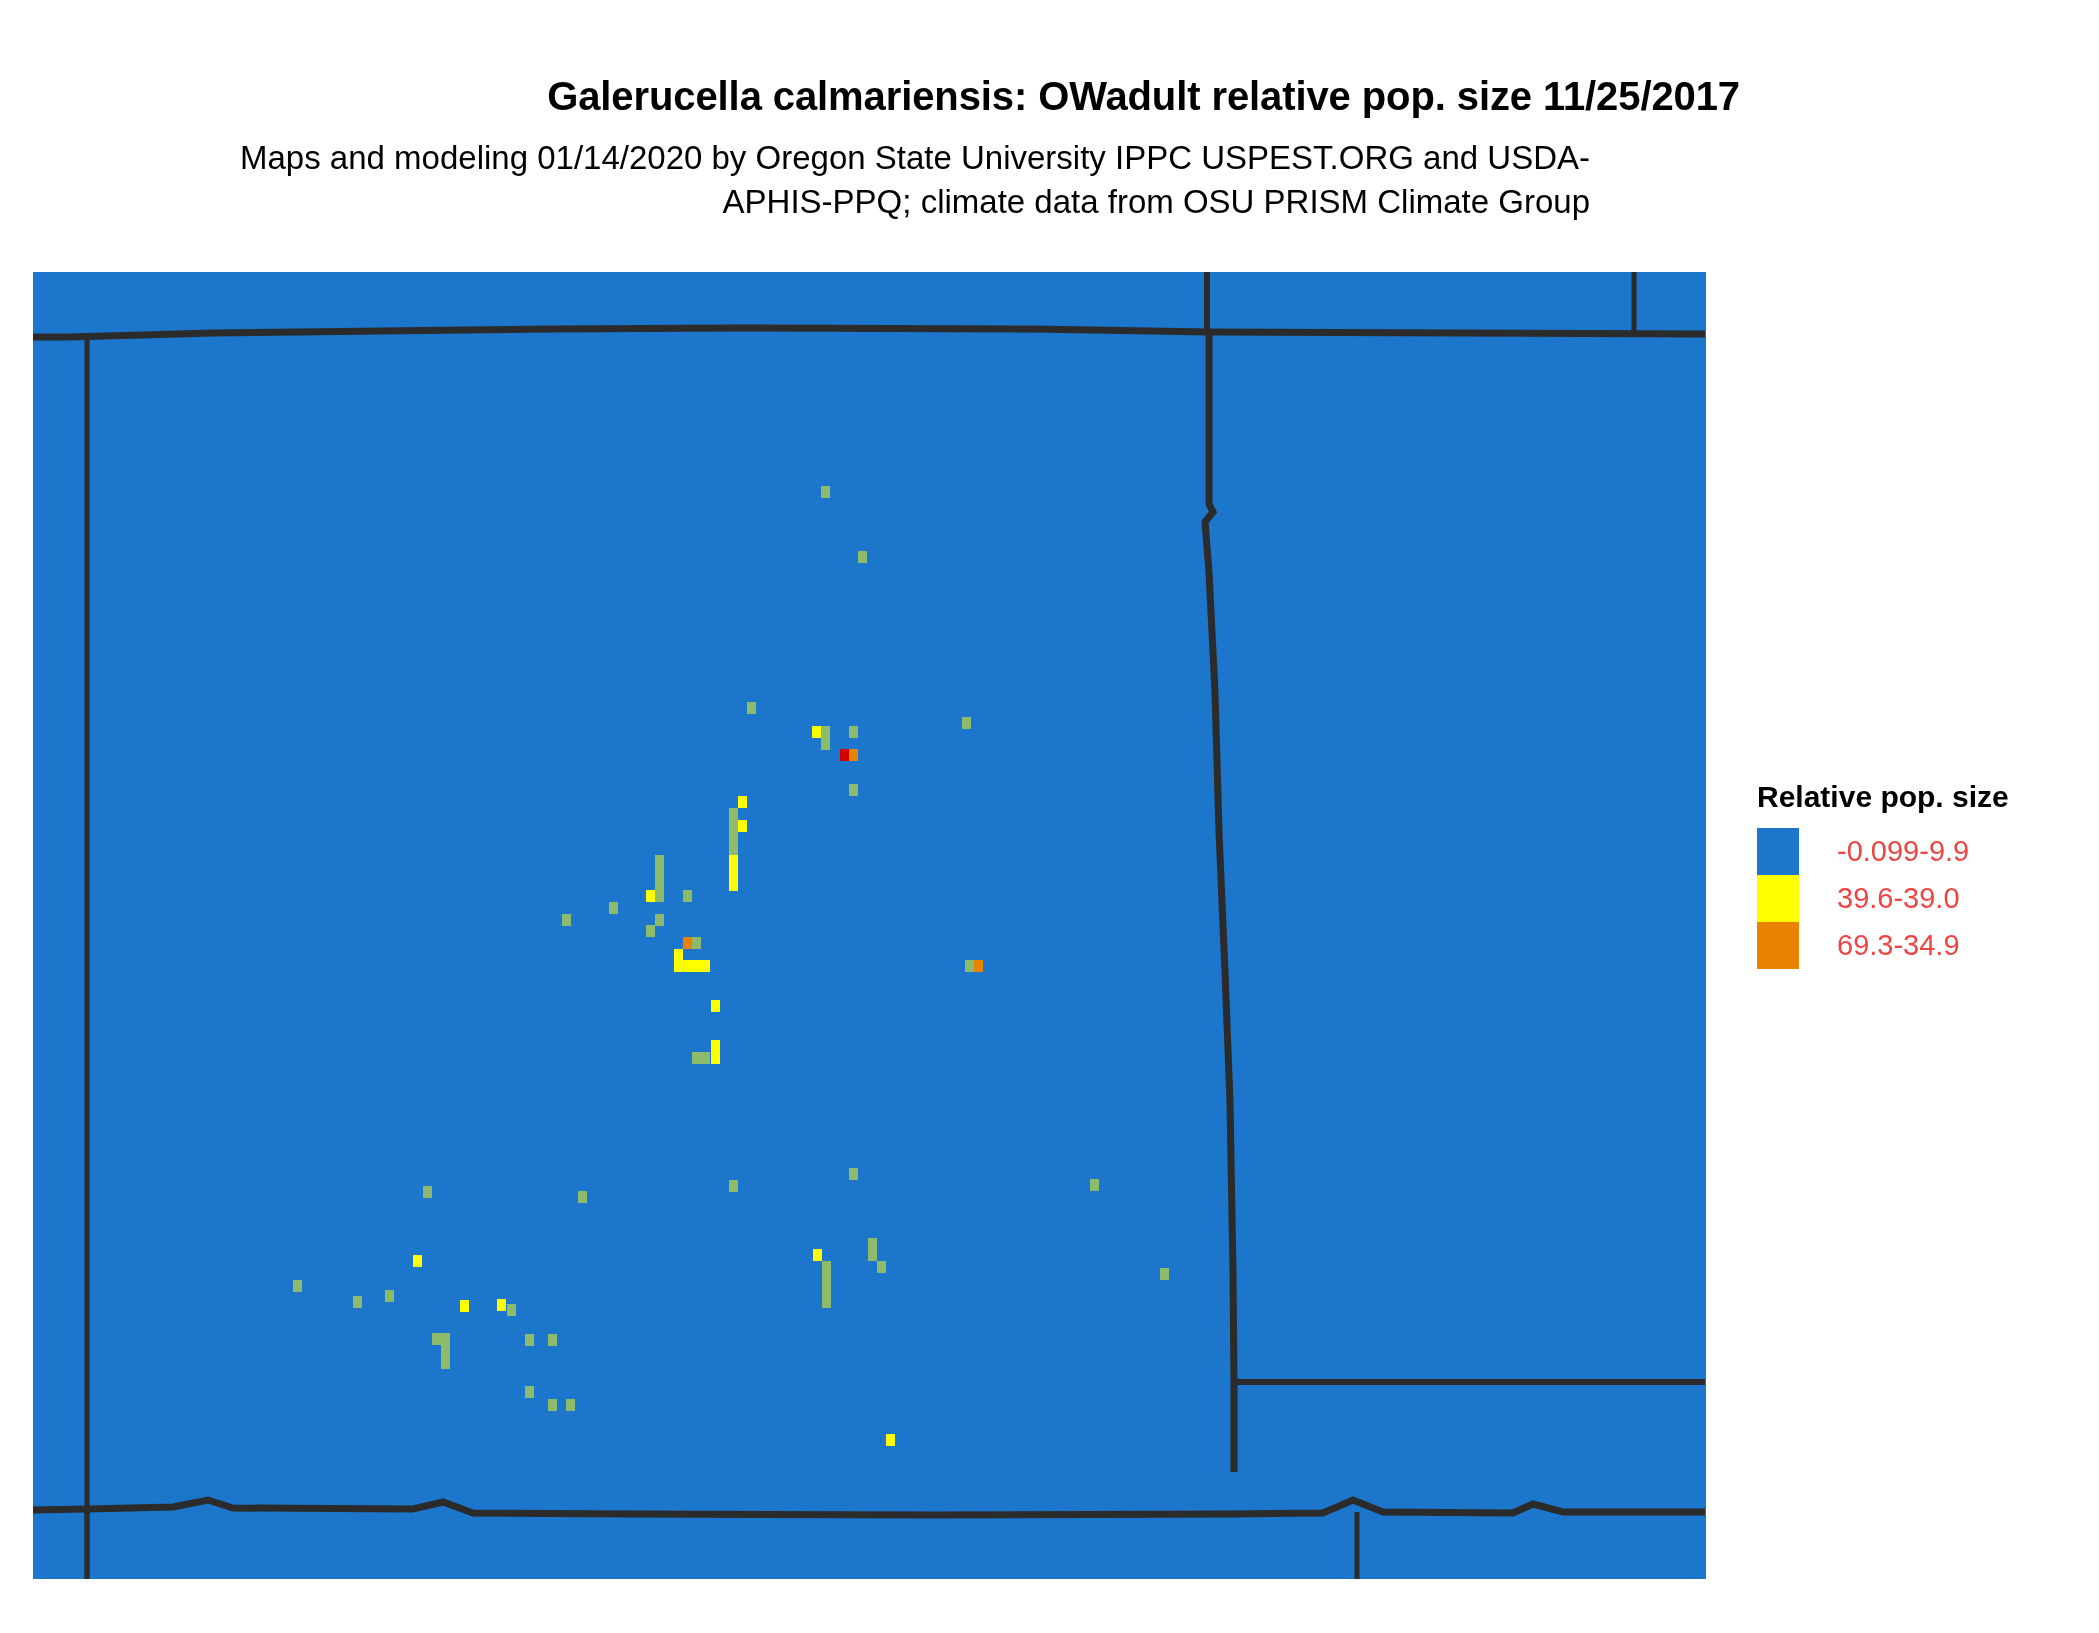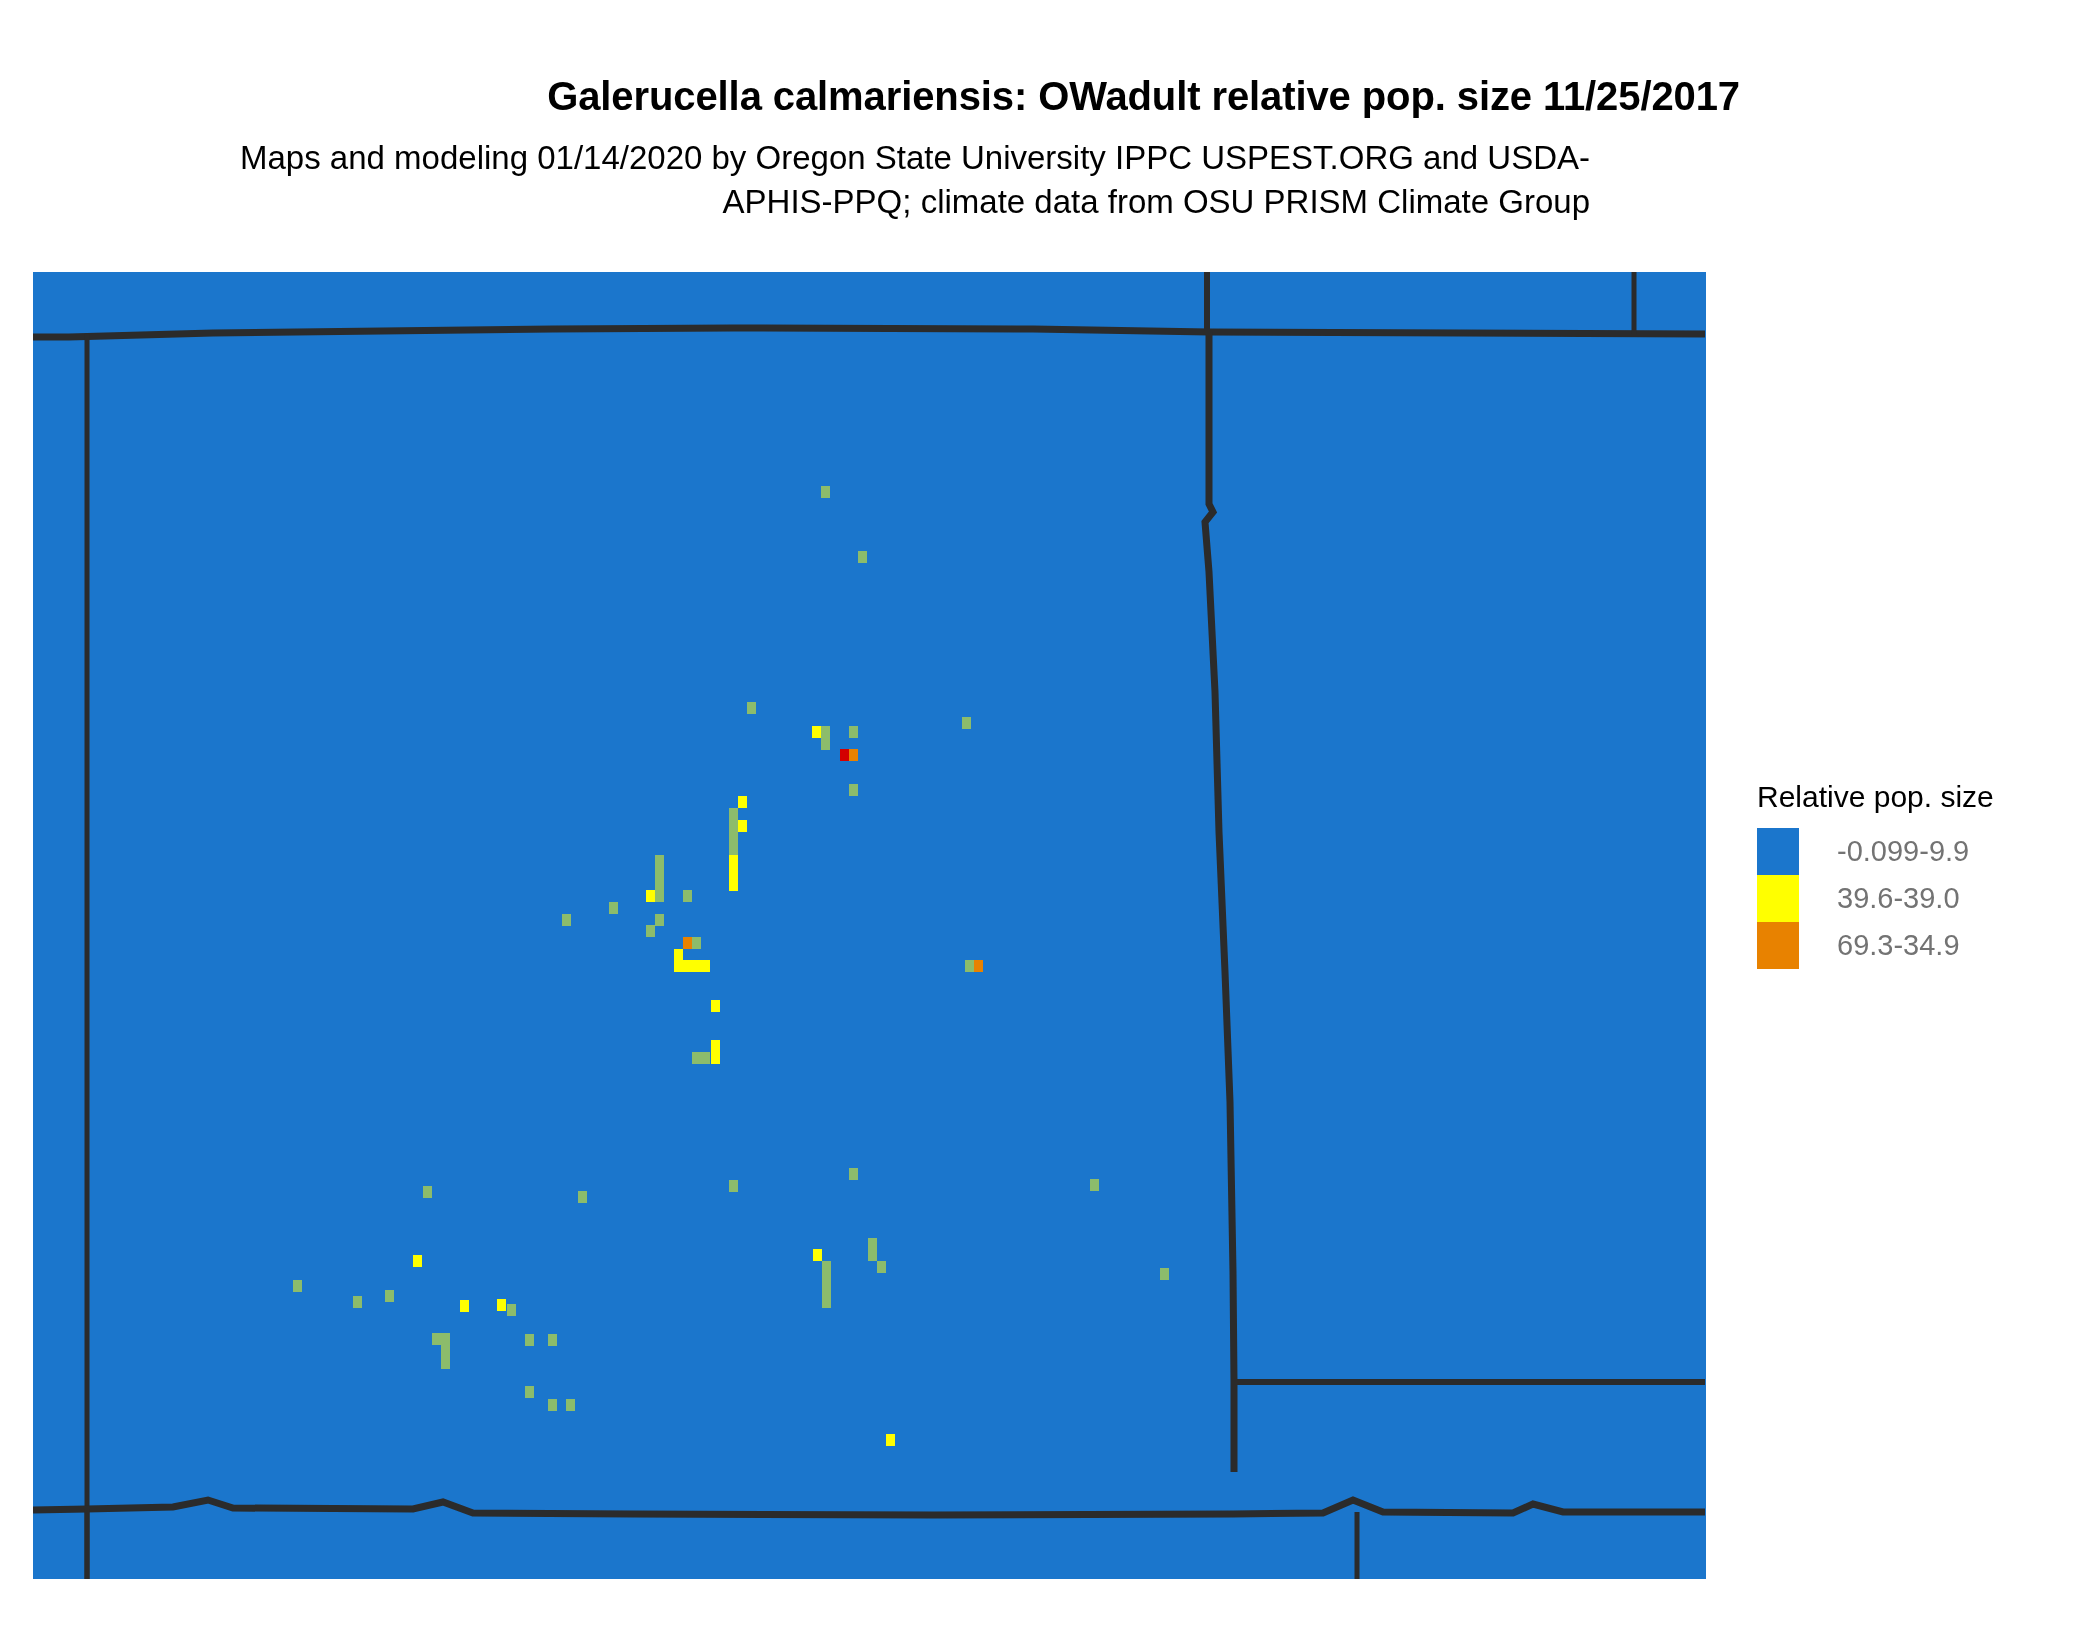--- a/index.html
+++ b/index.html
@@ -71,39 +71,39 @@
 
   
   #legend {
     position: absolute;
     left: 1757px;
     top: 782px;
     width: 330px;
   }
   #legend-title {
     font-size: 30px;
-    font-weight: normal;
+    font-weight: bold;
     color: #000000;
     margin: 0 0 16px 0;
     line-height: 1.0;
     white-space: nowrap;
   }
   .legend-row {
     display: flex;
     align-items: center;
     height: 47px;
   }
   .legend-swatch {
     width: 42px;
     height: 47px;
     flex: 0 0 42px;
   }
   .legend-label {
     font-size: 29px;
-    color: #737373;
+    color: #ef4444;
     margin-left: 38px;
     white-space: nowrap;
     line-height: 1.0;
   }
 </style>
 </head>
 <body>
 
 <div id="header">
   <h1 id="map-title">Galerucella calmariensis: OWadult relative pop. size 11/25/2017</h1>

